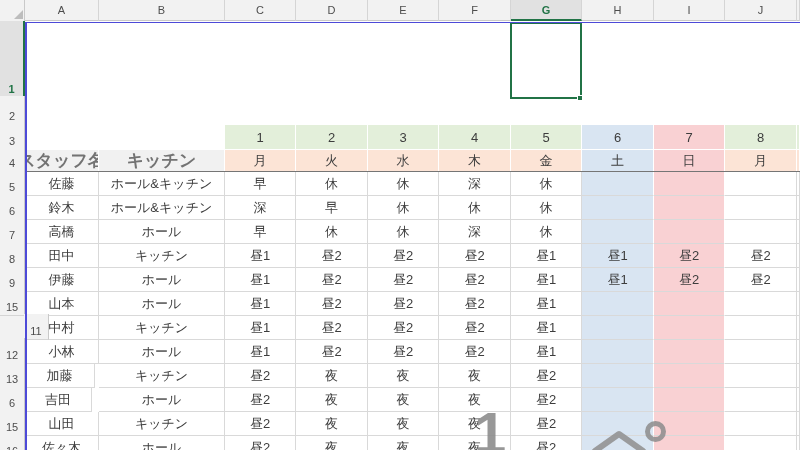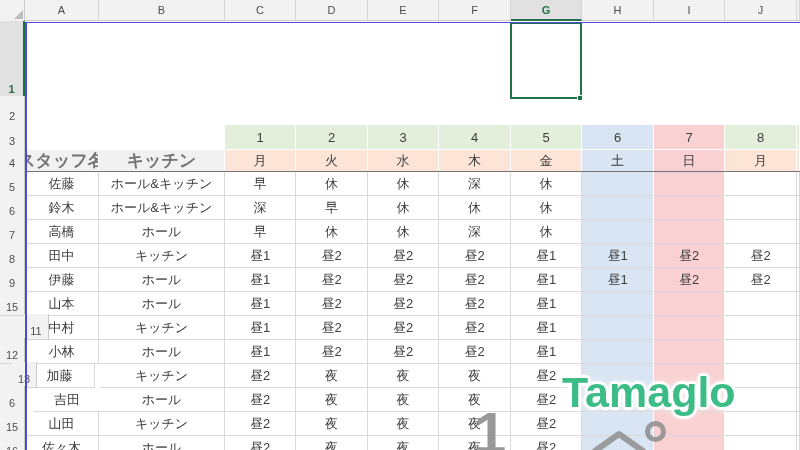--- a/index.html
+++ b/index.html
@@ -71,21 +71,21 @@
       <div class="abs rowhead" style="top: 123px; height: 27px;">3</div>
       <div class="abs rowhead" style="top: 148px; height: 24px;">4</div>
       <div class="abs rowhead" style="top: 170px; height: 26px;">5</div>
       <div class="abs rowhead" style="top: 194px; height: 26px;">6</div>
       <div class="abs rowhead" style="top: 218px; height: 26px;">7</div>
       <div class="abs rowhead" style="top: 242px; height: 26px;">8</div>
       <div class="abs rowhead" style="top: 266px; height: 26px;">9</div>
       <div class="abs rowhead" style="top: 290px; height: 26px;">15</div>
       <div class="abs rowhead" style="top: 314px; height: 26px; margin-left: 24px;">11</div>
       <div class="abs rowhead" style="top: 338px; height: 26px;">12</div>
-      <div class="abs rowhead" style="top: 362px; height: 26px; margin-left: 12px;">13</div>
+      <div class="abs rowhead" style="top: 362px; height: 26px;">13</div>
       <div class="abs rowhead" style="top: 386px; height: 26px;">6</div>
       <div class="abs rowhead" style="top: 410px; height: 26px;">15</div>
       <div class="abs rowhead" style="top: 434px; height: 26px;">16</div>
       <div class="cell abs" style="left: 225px; top: 125px; width: 71px; height: 25px; background: rgb(227, 239, 218); border-right: 1px solid rgb(255, 255, 255); border-bottom: 1px solid rgb(255, 255, 255);">1</div>
       <div class="cell abs" style="left: 225px; top: 150px; width: 71px; height: 22px; background: rgb(252, 228, 214); border-right: 1px solid rgb(255, 255, 255); border-bottom: 1px solid rgb(255, 255, 255);">月</div>
       <div class="cell abs" style="left: 296px; top: 125px; width: 72px; height: 25px; background: rgb(227, 239, 218); border-right: 1px solid rgb(255, 255, 255); border-bottom: 1px solid rgb(255, 255, 255);">2</div>
       <div class="cell abs" style="left: 296px; top: 150px; width: 72px; height: 22px; background: rgb(252, 228, 214); border-right: 1px solid rgb(255, 255, 255); border-bottom: 1px solid rgb(255, 255, 255);">火</div>
       <div class="cell abs" style="left: 368px; top: 125px; width: 71px; height: 25px; background: rgb(227, 239, 218); border-right: 1px solid rgb(255, 255, 255); border-bottom: 1px solid rgb(255, 255, 255);">3</div>
       <div class="cell abs" style="left: 368px; top: 150px; width: 71px; height: 22px; background: rgb(252, 228, 214); border-right: 1px solid rgb(255, 255, 255); border-bottom: 1px solid rgb(255, 255, 255);">水</div>
       <div class="cell abs" style="left: 439px; top: 125px; width: 72px; height: 25px; background: rgb(227, 239, 218); border-right: 1px solid rgb(255, 255, 255); border-bottom: 1px solid rgb(255, 255, 255);">4</div>
@@ -196,21 +196,21 @@
       <div class="cell abs" style="left: 99px; top: 364px; width: 126px; height: 24px; background: rgb(255, 255, 255); border-right: 1px solid rgb(217, 217, 217); border-bottom: 1px solid rgb(217, 217, 217);">キッチン</div>
       <div class="cell abs" style="left: 225px; top: 364px; width: 71px; height: 24px; background: rgb(255, 255, 255); border-right: 1px solid rgb(217, 217, 217); border-bottom: 1px solid rgb(217, 217, 217);">昼2</div>
       <div class="cell abs" style="left: 296px; top: 364px; width: 72px; height: 24px; background: rgb(255, 255, 255); border-right: 1px solid rgb(217, 217, 217); border-bottom: 1px solid rgb(217, 217, 217);">夜</div>
       <div class="cell abs" style="left: 368px; top: 364px; width: 71px; height: 24px; background: rgb(255, 255, 255); border-right: 1px solid rgb(217, 217, 217); border-bottom: 1px solid rgb(217, 217, 217);">夜</div>
       <div class="cell abs" style="left: 439px; top: 364px; width: 72px; height: 24px; background: rgb(255, 255, 255); border-right: 1px solid rgb(217, 217, 217); border-bottom: 1px solid rgb(217, 217, 217);">夜</div>
       <div class="cell abs" style="left: 511px; top: 364px; width: 71px; height: 24px; background: rgb(255, 255, 255); border-right: 1px solid rgb(217, 217, 217); border-bottom: 1px solid rgb(217, 217, 217);">昼2</div>
       <div class="cell abs" style="left: 582px; top: 364px; width: 72px; height: 24px; background: rgb(217, 229, 242); border-right: 1px solid rgb(255, 255, 255); border-bottom: 1px solid rgb(217, 217, 217);"></div>
       <div class="cell abs" style="left: 654px; top: 364px; width: 71px; height: 24px; background: rgb(249, 209, 211); border-right: 1px solid rgb(255, 255, 255); border-bottom: 1px solid rgb(217, 217, 217);"></div>
       <div class="cell abs" style="left: 725px; top: 364px; width: 72px; height: 24px; background: rgb(255, 255, 255); border-right: 1px solid rgb(217, 217, 217); border-bottom: 1px solid rgb(217, 217, 217);"></div>
       <div class="cell abs" style="left: 797px; top: 364px; width: 3px; height: 24px; background: rgb(255, 255, 255); border-right: 1px solid rgb(217, 217, 217); border-bottom: 1px solid rgb(217, 217, 217);"></div>
-      <div class="cell abs" style="left: 34px; top: 388px; width: 67px; height: 24px; background: rgb(255, 255, 255); border-right: 1px solid rgb(217, 217, 217); border-bottom: 1px solid rgb(217, 217, 217);">吉田</div>
+      <div class="cell abs" style="left: 25px; top: 388px; width: 67px; height: 24px; background: rgb(255, 255, 255); border-right: 1px solid rgb(217, 217, 217); border-bottom: 1px solid rgb(217, 217, 217);">吉田</div>
       <div class="cell abs" style="left: 99px; top: 388px; width: 126px; height: 24px; background: rgb(255, 255, 255); border-right: 1px solid rgb(217, 217, 217); border-bottom: 1px solid rgb(217, 217, 217);">ホール</div>
       <div class="cell abs" style="left: 225px; top: 388px; width: 71px; height: 24px; background: rgb(255, 255, 255); border-right: 1px solid rgb(217, 217, 217); border-bottom: 1px solid rgb(217, 217, 217);">昼2</div>
       <div class="cell abs" style="left: 296px; top: 388px; width: 72px; height: 24px; background: rgb(255, 255, 255); border-right: 1px solid rgb(217, 217, 217); border-bottom: 1px solid rgb(217, 217, 217);">夜</div>
       <div class="cell abs" style="left: 368px; top: 388px; width: 71px; height: 24px; background: rgb(255, 255, 255); border-right: 1px solid rgb(217, 217, 217); border-bottom: 1px solid rgb(217, 217, 217);">夜</div>
       <div class="cell abs" style="left: 439px; top: 388px; width: 72px; height: 24px; background: rgb(255, 255, 255); border-right: 1px solid rgb(217, 217, 217); border-bottom: 1px solid rgb(217, 217, 217);">夜</div>
       <div class="cell abs" style="left: 511px; top: 388px; width: 71px; height: 24px; background: rgb(255, 255, 255); border-right: 1px solid rgb(217, 217, 217); border-bottom: 1px solid rgb(217, 217, 217);">昼2</div>
       <div class="cell abs" style="left: 582px; top: 388px; width: 72px; height: 24px; background: rgb(217, 229, 242); border-right: 1px solid rgb(255, 255, 255); border-bottom: 1px solid rgb(217, 217, 217);"></div>
       <div class="cell abs" style="left: 654px; top: 388px; width: 71px; height: 24px; background: rgb(249, 209, 211); border-right: 1px solid rgb(255, 255, 255); border-bottom: 1px solid rgb(217, 217, 217);"></div>
       <div class="cell abs" style="left: 725px; top: 388px; width: 72px; height: 24px; background: rgb(255, 255, 255); border-right: 1px solid rgb(217, 217, 217); border-bottom: 1px solid rgb(217, 217, 217);"></div>
       <div class="cell abs" style="left: 797px; top: 388px; width: 3px; height: 24px; background: rgb(255, 255, 255); border-right: 1px solid rgb(217, 217, 217); border-bottom: 1px solid rgb(217, 217, 217);"></div>
@@ -244,14 +244,13 @@
   <div class="abs pline-left"></div>
 
   <div class="abs selbox"></div>
   <div class="abs fillhandle"></div>
 
   <div class="abs wm-digit">1</div>
   <svg class="abs wm-roof" width="56" height="22" viewBox="0 0 56 22">
     <polyline points="3,21 27,4 51,21" fill="none" stroke="#8e8e8e" stroke-width="6" stroke-linejoin="round" stroke-linecap="round" opacity="0.85"></polyline>
   </svg>
   <div class="abs wm-ring"></div>
-  <div class="abs wm-brand" style="color: rgb(60, 188, 135);">Tamaglo</div>
 </div>
 
 </body></html>

